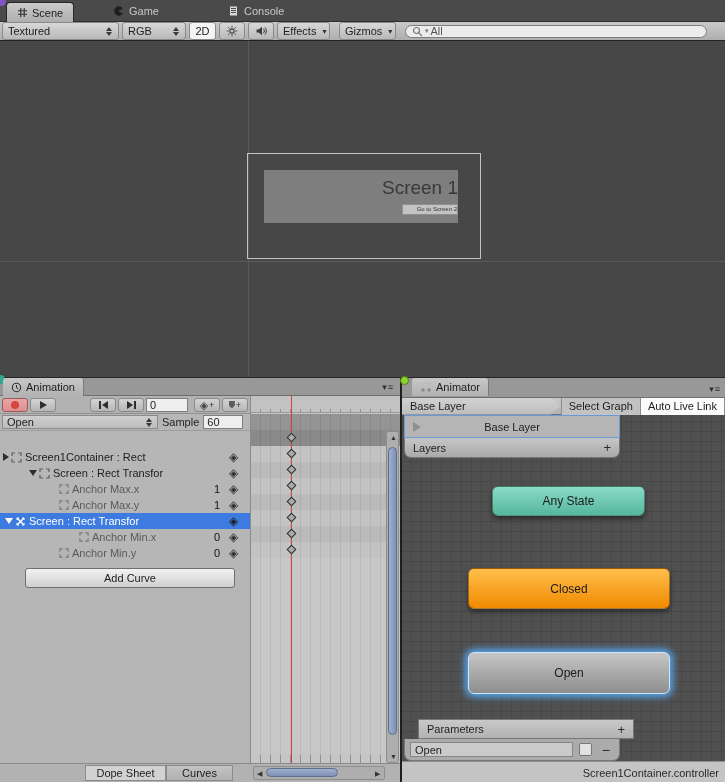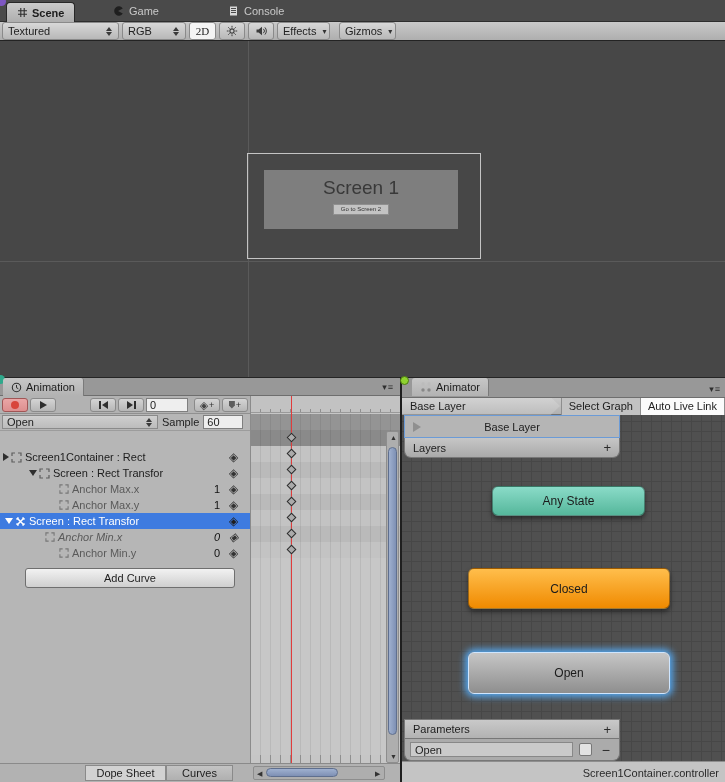--- a/index.html
+++ b/index.html
@@ -10,55 +10,55 @@
     background:#474747;
   }
   .abs { position:absolute; }
 
   
   .tabstrip { left:0; top:0; width:725px; height:22px; background:#4a4a4a; border-bottom:1px solid #2e2e2e; }
   .corner-dot { width:9px; height:9px; border-radius:50%; }
   .tab-active {
     display:flex; align-items:center; gap:4px; padding:0 10px;
     background:linear-gradient(#cacaca,#aeaeae); border:1px solid #282828; border-bottom:none;
-    border-radius:4px 4px 0 0; height:20px; top:2px; color:#1c1c1c;font-weight:bold;
+    border-radius:4px 4px 0 0; height:20px; top:2px; color:#1c1c1c;
   }
   .tab-flat { display:flex; align-items:center; gap:5px; color:#c9c9c9; height:22px; }
 
   
   .scene-toolbar {
     left:0; top:22px; width:725px; height:19px;
     background:linear-gradient(#c9c9c9,#aeaeae); border-bottom:1px solid #232323;
     display:flex; align-items:center; padding:0 2px; gap:3px;
   }
   .tbtn {
     height:15px; display:inline-flex; align-items:center; justify-content:center; gap:6px;
     background:linear-gradient(#d8d8d8,#b8b8b8); border:1px solid #8a8a8a; border-radius:3px;
     padding:8px 5px; color:#222;
   }
-  .tbtn.active { background:#f4f4f4;font-family:Liberation Serif, serif; }
+  .tbtn.active { background:#f4f4f4; }
   .dd { justify-content:space-between; }
   .updown { width:7px; height:9px; position:relative; display:inline-block; }
   .updown::before { content:""; position:absolute; top:0; left:0;
     border-left:3px solid transparent; border-right:3px solid transparent; border-bottom:4px solid #3a3a3a; }
   .updown::after { content:""; position:absolute; bottom:0; left:0;
     border-left:3px solid transparent; border-right:3px solid transparent; border-top:4px solid #3a3a3a; }
   .caret { font-size:8px; color:#333; }
   .searchbox {
     margin-left:6px; flex:1; max-width:302px; height:13px; border-radius:7px;
     background:#ececec; border:1px solid #7d7d7d; display:flex; align-items:center;
     padding:0 6px; gap:2px; color:#555;
   }
 
   
   .scene-view { left:0; top:41px; width:725px; height:336px; background:#474747; overflow:hidden; }
   .grid-v { left:248px; top:0; width:1px; height:336px; background:#5a5a5a; }
   .grid-h { left:0; top:220px; width:725px; height:1px; background:#5a5a5a; }
   .canvas-rect { left:247px; top:112px; width:234px; height:106px; border:1px solid #c4c4c4; }
-  .screen-panel { left:16px; top:16px; width:194px; height:59px; background:#7e7e7e; text-align:center; }
+  .screen-panel { left:16px; top:16px; width:194px; height:53px; background:#7e7e7e; text-align:right; }
   .screen-title { margin-top:7px; font-size:19px; color:#393939; }
   .screen-btn {
     display:inline-block; margin-top:5px; width:56px; height:11px; line-height:9px;
     background:#c3c3c3; border:1px solid #8f8f8f; font-size:6px; color:#333; overflow:hidden; white-space:nowrap;
   }
 
   
   .anim-panel { left:0; top:377px; width:400px; height:405px; background:#b6b6b6; border-top:1px solid #252525; }
   .anim-tabstrip { left:0; top:0; width:400px; height:18px; background:#989898; border-bottom:1px solid #6e6e6e; }
   .panel-tab {
@@ -157,21 +157,21 @@
   .plus { font-size:13px; color:#2b2b2b; }
   .node { position:absolute; border-radius:6px; display:flex; align-items:center; justify-content:center;
     font-size:12px; color:#1b1b1b; box-shadow:0 3px 5px rgba(0,0,0,.45); border:1px solid rgba(0,0,0,.35); }
   .node.any { left:90px; top:71px; width:153px; height:30px;
     background:linear-gradient(var(--any1,#8adbc8),var(--any2,#55b79b)); }
   .node.closed { left:66px; top:153px; width:202px; height:41px;
     background:linear-gradient(var(--closed1,#ffbe4c),var(--closed2,#f08a00)); }
   .node.open { left:66px; top:237px; width:202px; height:42px;
     background:linear-gradient(var(--open1,#c6c6c6),var(--open2,#8e8e8e));
     box-shadow:0 0 7px 3px var(--glow,#55a8f0); border:1px solid #cfe6ff; }
-  .params-header { left:2px; top:304px; width:216px; height:20px; background:linear-gradient(#c9c9c9,#b2b2b2);
+  .params-header { left:16px; top:304px; width:216px; height:20px; background:linear-gradient(#c9c9c9,#b2b2b2);
     border:1px solid #777; display:flex; align-items:center; justify-content:space-between; padding:0 8px; color:#1d1d1d; }
   .params-row { left:2px; top:324px; width:216px; height:22px; background:#ababab; border:1px solid #777; border-top:none;
     border-radius:0 0 7px 7px; display:flex; align-items:center; padding:0 5px; gap:6px; }
   .param-field { flex:1; height:15px; background:#cacaca; border:1px solid #888; display:flex; align-items:center; padding:0 4px; color:#1d1d1d; }
   .checkbox { width:13px; height:13px; background:#e2e2e2; border:1px solid #777; border-radius:2px; }
   .minus { font-size:14px; color:#2b2b2b; margin:0 4px; }
   .statusbar { left:0; top:383px; width:323px; height:22px; background:#c4c4c4; border-top:1px solid #8e8e8e;
     display:flex; align-items:center; justify-content:flex-end; padding:0 6px; color:#2b2b2b; }
 
   svg { display:block; }
@@ -239,20 +239,30 @@
       </span>
     </div>
     <div class="tbtn dd" style="width:53px;">
       <span>Effects</span>
       <span class="caret">▾</span>
     </div>
     <div class="tbtn dd" style="width:57px;margin-left:6px;">
       <span>Gizmos</span>
       <span class="caret">▾</span>
     </div>
+    <div class="searchbox">
+      <span>
+        <svg width="11" height="11" viewBox="0 0 11 11">
+            <circle cx="4.5" cy="4.5" r="3" fill="none" stroke="#777" stroke-width="1.2"></circle>
+            <path d="M6.8 6.8 10 10" stroke="#777" stroke-width="1.2"></path>
+          </svg>
+      </span>
+      <span class="caret" style="color:#777;font-size:7px;">▾</span>
+      <span>All</span>
+    </div>
   </div>
 
   <div class="abs scene-view">
     <div class="abs grid-v"></div>
     <div class="abs grid-h"></div>
     <div class="abs canvas-rect">
       <div class="abs screen-panel">
         <div class="screen-title">Screen 1</div>
         <div class="screen-btn">Go to Screen 2</div>
       </div>
@@ -354,21 +364,21 @@
         <span class="fold-d white"></span>
         <span class="ric">
             <svg width="11" height="11" viewBox="0 0 11 11">
               <path d="M2 2l7 7M9 2 2 9" stroke="#fff" stroke-width="1.5"></path>
               <path d="M2 2h2M2 2v2M9 2H7M9 2v2M9 9H7M9 9V7M2 9h2M2 9V7" stroke="#fff"></path>
             </svg>
           </span>
         <span class="row-label">Screen : Rect Transfor</span>
         <span class="row-key">◈</span>
       </div>
-      <div class="anim-row sub" style="top:151px;padding-left:43px;font-style:italic;">
+      <div class="anim-row sub" style="top:151px;padding-left:77px;">
         <span class="ric">
             <svg width="10" height="10" viewBox="0 0 11 11">
               <path d="M1 4V1h3M7 1h3v3M10 7v3H7M4 10H1V7" fill="none" stroke="#777" stroke-width="1.2"></path>
             </svg>
           </span>
         <span class="row-label">Anchor Min.x</span>
         <span class="row-value">0</span>
         <span class="row-key">◈</span>
       </div>
       <div class="anim-row sub" style="top:167px;padding-left:57px;">

